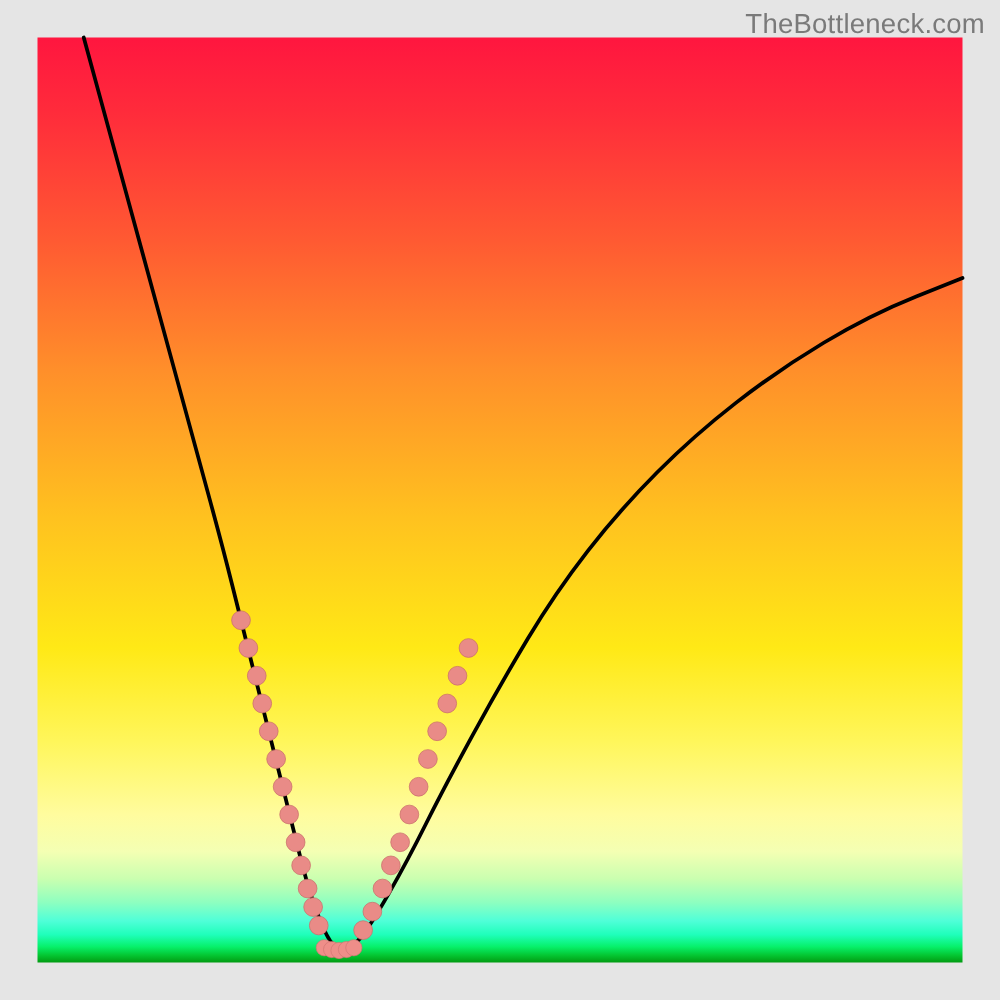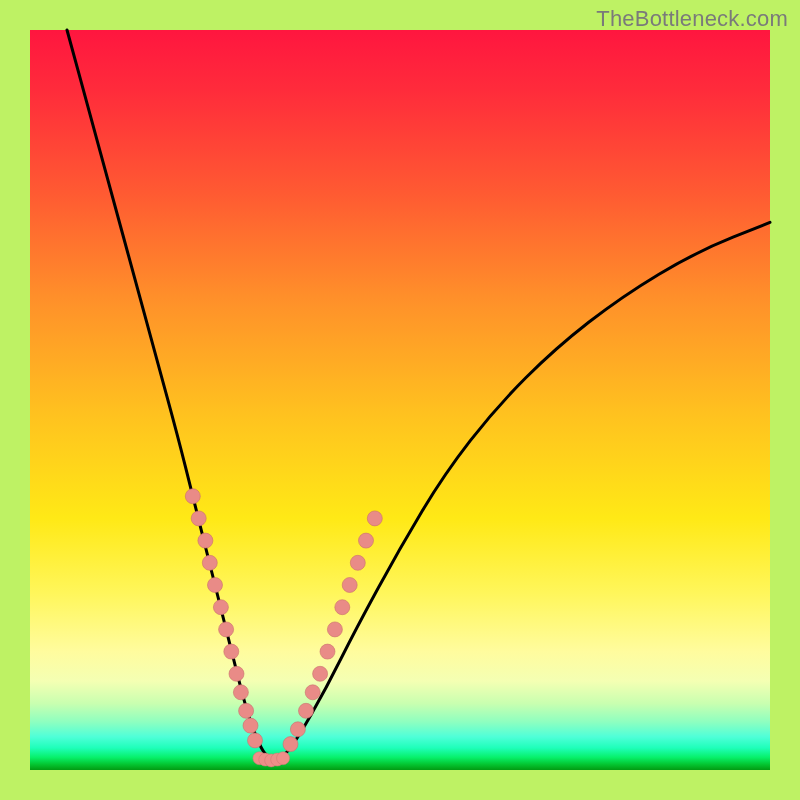--- a/index.html
+++ b/index.html
@@ -10,21 +10,21 @@
     overflow: hidden;
     background: #000;
     font-family: Arial, Helvetica, sans-serif;
   }
   .frame {
     position: absolute;
     left: 0;
     top: 0;
     width: 800px;
     height: 800px;
-    background: #bef264;
+    background: #e5e5e5;
   }
   .plot-area {
     position: absolute;
     left: 30px;
     top: 30px;
     width: 740px;
     height: 740px;
     
     background: linear-gradient(to bottom,
       #ff163f 0%,

